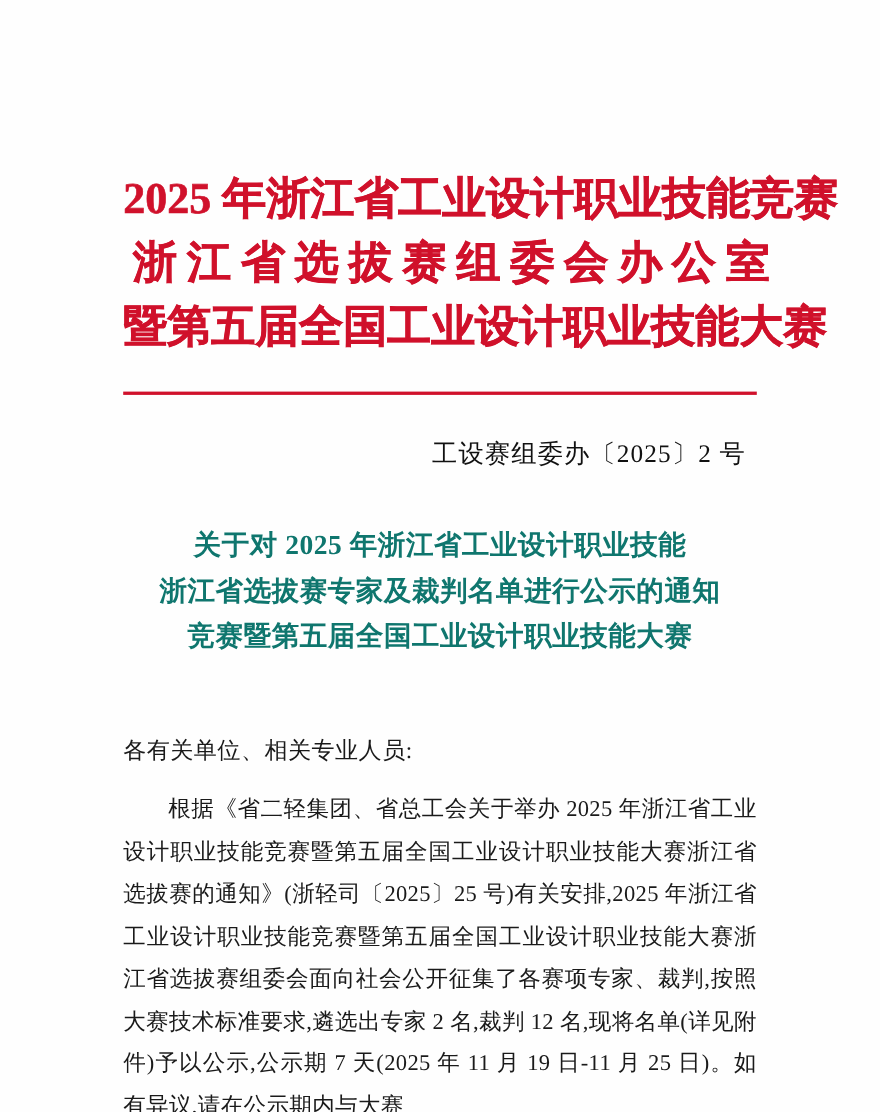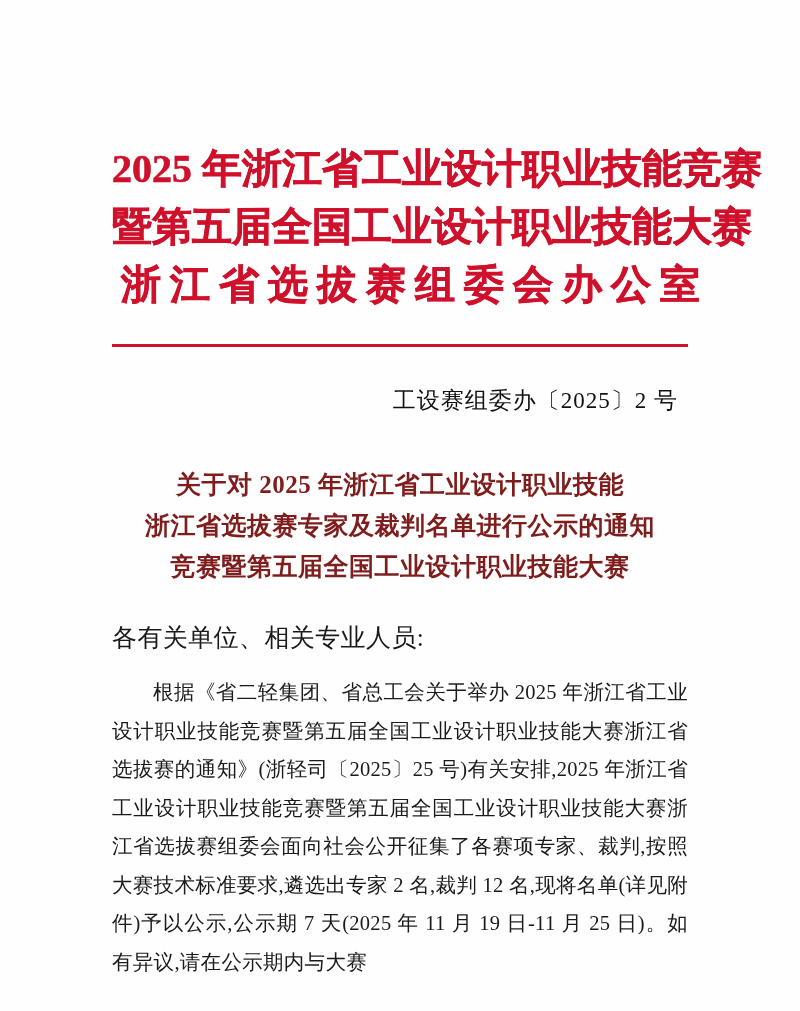--- a/index.html
+++ b/index.html
@@ -12,21 +12,21 @@
     background: #ffffff;
     font-family: "Liberation Serif", serif;
     color: #1a1a1a;
     overflow: hidden;
   }
   .page {
     position: relative;
     width: 800px;
     height: 1011px;
     box-sizing: border-box;
-    padding: 0 112px;
+    padding: 12px 112px;
     background: #fefefe;
   }
 
   
   .masthead {
     padding-top: 140px;
     text-align: center;
   }
   .masthead-line {
     color: #d0112b;
@@ -60,50 +60,50 @@
   }
 
   
   .doc-title {
     margin-top: 48px;
     text-align: center;
     font-size: 25px;
     font-weight: bold;
     line-height: 41px;
     letter-spacing: 0.5px;
-    color: #7f1d1d;
+    color: #0f766e;
   }
   .doc-title div { white-space: nowrap; }
 
   
   .salutation {
-    margin-top: 32px;
-    font-size: 25px;
+    margin-top: 64px;
+    font-size: 21px;
     line-height: 38px;
     letter-spacing: 0.4px;
   }
   .body-para {
     margin-top: 16px;
     font-size: 20.5px;
     line-height: 38.5px;
     letter-spacing: 0.3px;
     text-align: justify;
     text-justify: inter-ideograph;
     text-indent: 2em;
   }
 </style>
 </head>
 <body>
 
 <div class="page">
 
   <div class="masthead">
     <div class="masthead-line l1">2025 年浙江省工业设计职业技能竞赛</div>
+    <div class="masthead-line l3">浙江省选拔赛组委会办公室</div>
     <div class="masthead-line l2">暨第五届全国工业设计职业技能大赛</div>
-    <div class="masthead-line l3">浙江省选拔赛组委会办公室</div>
   </div>
 
   <div class="red-rule"></div>
 
   <div class="doc-number">工设赛组委办〔2025〕2 号</div>
 
   <div class="doc-title">
     <div>关于对 2025 年浙江省工业设计职业技能</div>
     <div>浙江省选拔赛专家及裁判名单进行公示的通知</div>
     <div>竞赛暨第五届全国工业设计职业技能大赛</div>

